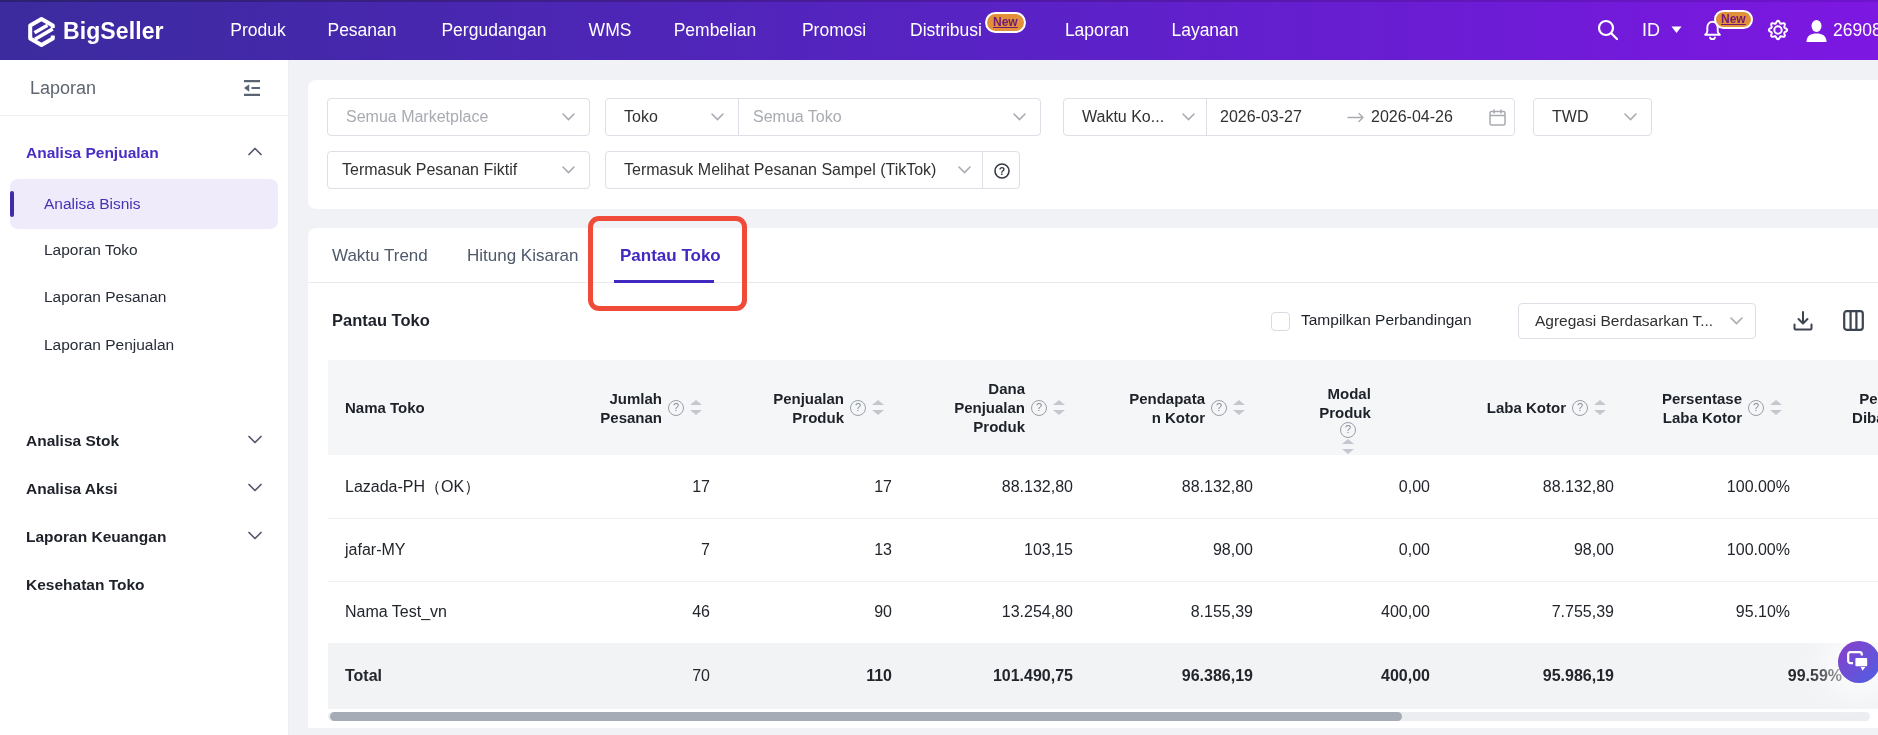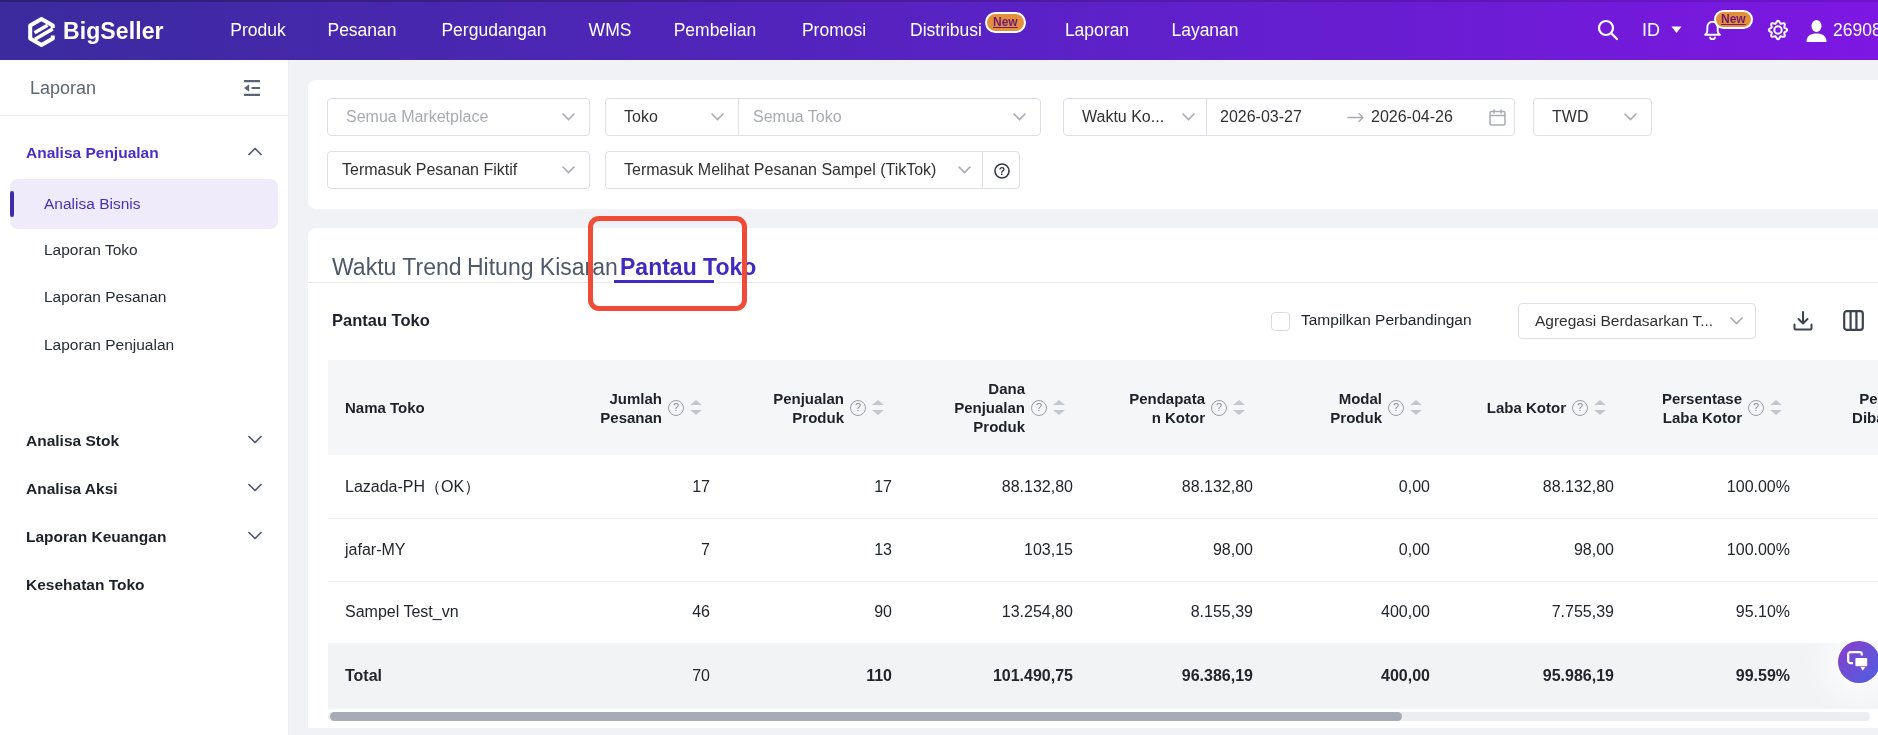--- a/index.html
+++ b/index.html
@@ -37,21 +37,21 @@
 
 
 .card { position:absolute; background:#fff; border-radius:8px; }
 .sel { position:absolute; border:1px solid #dcdfe6; border-radius:4px; background:#fff;
   font-size:16px; color:#303133; }
 .sel .txt { position:absolute; left:18px; top:0; line-height:36px; white-space:nowrap; }
 .sel .ph { color:#a8abb2; }
 .chev { position:absolute; top:14px; width:13px; height:8px; }
 
 
-.tab { position:absolute; top:12px; height:44px; line-height:55px; font-size:23px; color:#4e5969; }
+.tab { position:absolute; top:0; height:44px; line-height:55px; font-size:17px; color:#4e5969; }
 .tab.active { color:#4229c0; font-weight:700; }
 
 
 .thead { position:absolute; background:#f5f6f7; }
 .th { position:absolute; display:flex; align-items:center; justify-content:flex-end;
   font-weight:700; font-size:15px; color:#1d2129; height:95px; }
 .th .lbl { text-align:right; line-height:19px; }
 .qicon { width:16px; height:16px; border:1.3px solid #9aa0a8; border-radius:50%;
   color:#868c95; font-size:11px; font-weight:400; line-height:13.5px; text-align:center;
   margin-left:6px; flex:0 0 auto; }
@@ -250,21 +250,21 @@
   <div class="th" style="left:598px; top:132px; width:181px; padding-right:21px;">
       <span class="lbl">Dana<br>Penjualan<br>Produk</span>
       <span class="qicon">?</span>
       <span class="caret"></span>
     </div>
   <div class="th" style="left:779px; top:132px; width:180px; padding-right:21px;">
       <span class="lbl">Pendapata<br>n Kotor</span>
       <span class="qicon">?</span>
       <span class="caret"></span>
     </div>
-  <div class="th" style="left:959px; top:132px; width:177px; padding-right:21px;">
+  <div class="th" style="left:959px; top:132px; width:177px; padding-right:21px;flex-direction:column;">
       <span class="lbl">Modal<br>Produk</span>
       <span class="qicon">?</span>
       <span class="caret"></span>
     </div>
   <div class="th" style="left:1136px; top:132px; width:184px; padding-right:21px;">
       <span class="lbl">Laba Kotor</span>
       <span class="qicon">?</span>
       <span class="caret"></span>
     </div>
   <div class="th" style="left:1320px; top:132px; width:176px; padding-right:21px;">
@@ -288,38 +288,38 @@
       <div class="rowline" style="left:20px; top:290px; width:1672px;"></div>
       <div class="td" style="left:37px; text-align:left; top:290px; height:63px; line-height:63px; ">jafar-MY</div>
       <div class="td" style="left:212px; width:190px; top:290px; height:63px; line-height:63px; ">7</div>
       <div class="td" style="left:416px; width:168px; top:290px; height:63px; line-height:63px; ">13</div>
       <div class="td" style="left:598px; width:167px; top:290px; height:63px; line-height:63px; ">103,15</div>
       <div class="td" style="left:779px; width:166px; top:290px; height:63px; line-height:63px; ">98,00</div>
       <div class="td" style="left:959px; width:163px; top:290px; height:63px; line-height:63px; ">0,00</div>
       <div class="td" style="left:1136px; width:170px; top:290px; height:63px; line-height:63px; ">98,00</div>
       <div class="td" style="left:1320px; width:162px; top:290px; height:63px; line-height:63px; ">100.00%</div>
       <div class="rowline" style="left:20px; top:353px; width:1672px;"></div>
-      <div class="td" style="left:37px; text-align:left; top:353px; height:62px; line-height:62px; ">Sampel Test_vn</div>
+      <div class="td" style="left:37px; text-align:left; top:353px; height:62px; line-height:62px; ">Nama Test_vn</div>
       <div class="td" style="left:212px; width:190px; top:353px; height:62px; line-height:62px; ">46</div>
       <div class="td" style="left:416px; width:168px; top:353px; height:62px; line-height:62px; ">90</div>
       <div class="td" style="left:598px; width:167px; top:353px; height:62px; line-height:62px; ">13.254,80</div>
       <div class="td" style="left:779px; width:166px; top:353px; height:62px; line-height:62px; ">8.155,39</div>
       <div class="td" style="left:959px; width:163px; top:353px; height:62px; line-height:62px; ">400,00</div>
       <div class="td" style="left:1136px; width:170px; top:353px; height:62px; line-height:62px; ">7.755,39</div>
       <div class="td" style="left:1320px; width:162px; top:353px; height:62px; line-height:62px; ">95.10%</div>
       <div class="rowline" style="left:20px; top:415px; width:1672px;"></div>
       <div class="abs" style="left:20px; top:415px; width:1672px; height:66px; background:#f2f3f5;"></div>
       <div class="td" style="left:37px; text-align:left; top:415px; height:66px; line-height:66px; font-weight:700;">Total</div>
       <div class="td" style="left:212px; width:190px; top:415px; height:66px; line-height:66px; font-weight:400;">70</div>
       <div class="td" style="left:416px; width:168px; top:415px; height:66px; line-height:66px; font-weight:700;">110</div>
       <div class="td" style="left:598px; width:167px; top:415px; height:66px; line-height:66px; font-weight:700;">101.490,75</div>
       <div class="td" style="left:779px; width:166px; top:415px; height:66px; line-height:66px; font-weight:700;">96.386,19</div>
       <div class="td" style="left:959px; width:163px; top:415px; height:66px; line-height:66px; font-weight:700;">400,00</div>
       <div class="td" style="left:1136px; width:170px; top:415px; height:66px; line-height:66px; font-weight:700;">95.986,19</div>
-      <div class="td" style="left:1320px; width:162px; top:415px; height:66px; line-height:66px; font-weight:700;">99.59%</div>
+      <div class="td" style="left:1372px; width:162px; top:415px; height:66px; line-height:66px; font-weight:700;">99.59%</div>
     </div>
 </div>
 
 <div class="abs" style="left:588px; top:216px; width:159px; height:95px; border:5px solid #ef4b38; border-radius:11px;"></div>
 
 <div class="abs" style="left:328px; top:712px; width:1542px; height:9px; background:#ebedf0; border-radius:5px;"></div>
 <div class="abs" style="left:330px; top:712px; width:1072px; height:9px; background:#a6acb6; border-radius:5px;"></div>
 
 <div class="abs" style="left:1838px; top:641px; width:42px; height:42px; border-radius:50%;
   background:linear-gradient(135deg,#8a3ec8 0%,#4d60e4 100%); box-shadow:0 0 34px 12px rgba(255,255,255,0.9);">

